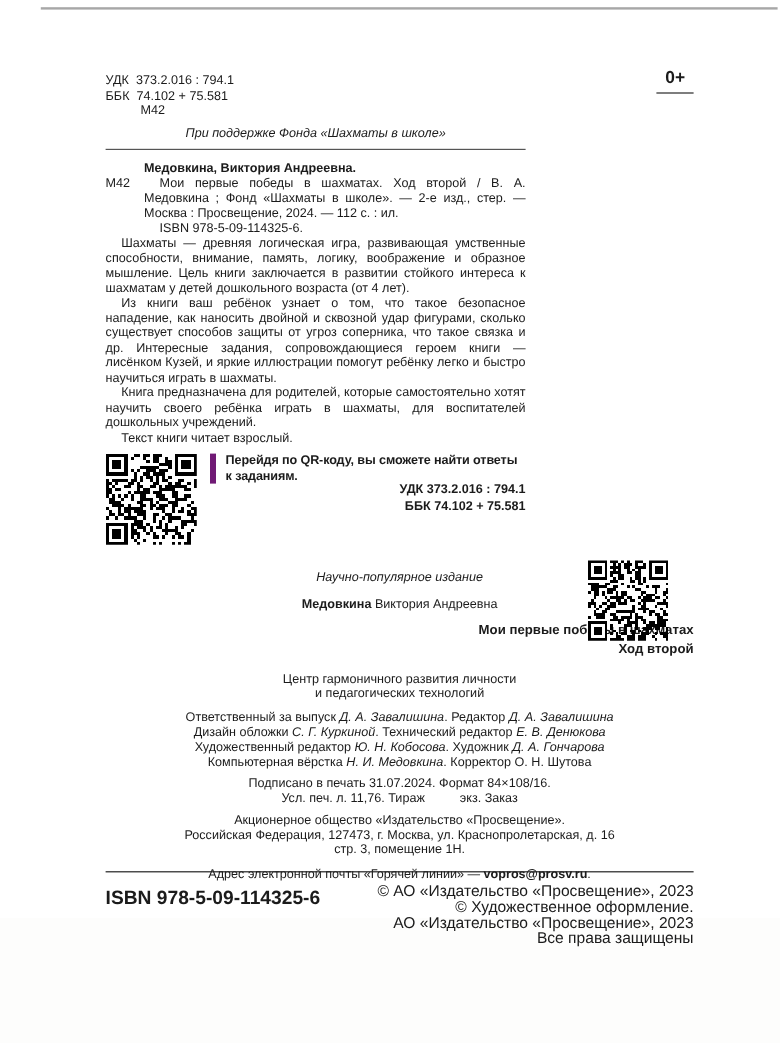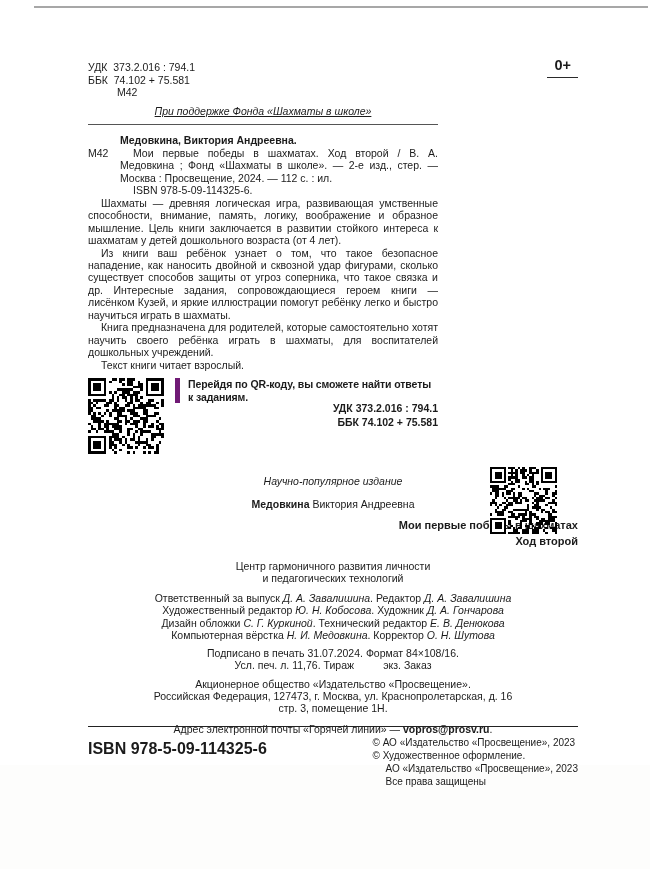--- a/index.html
+++ b/index.html
@@ -12,21 +12,21 @@
   .scan-top { position:absolute; top:6px; left:34px; width:614px; height:1.5px; background:#8a8a8a; opacity:.75; }
 
   
   .header-section { position:absolute; top:61px; left:88px; width:490px; font-size:10.5px; line-height:12.6px; }
   .m42-line { padding-left:29px; }
   .age-badge { position:absolute; top:-2px; right:0; font-weight:bold; font-size:14.5px;
                border-bottom:1.4px solid #2a2a2a; padding:0 7px 5px 7px; }
 
   
   .narrow-section { position:absolute; top:100px; left:88px; width:350px; font-size:10.5px; line-height:12.45px; }
-  .support { text-align:center; font-style:italic; margin-top:5px;text-decoration:underline; }
+  .support { text-align:center; font-style:italic; margin-top:5px; }
   .rule { border:0; border-top:1px solid #555; margin:7px 0 9px 0; }
   .bib { position:relative; padding-left:32px; }
   .bib-code { position:absolute; left:0; top:12.45px; }
   .bib-author { font-weight:bold; }
   .bib-entry { text-indent:13px; text-align:justify; }
   .bib-isbn { text-indent:13px; }
   .ann { text-align:justify; text-indent:13px; }
 
   .qr-row { display:flex; align-items:flex-start; margin-top:7px; position:relative; }
   .qr { width:76px; height:76px; flex:0 0 auto; }
@@ -45,21 +45,21 @@
   .mt5 { margin-top:5px; } .mt6 { margin-top:6px; } .mt7 { margin-top:7px; }
   .mt8 { margin-top:8px; } .mt10 { margin-top:10px; }
 
   .qr-right { position:absolute; left:490px; top:467px; width:67px; height:67px; }
 
   
   .footer-section { position:absolute; top:726px; left:88px; width:490px; }
   .footer-rule { border:0; border-top:1.3px solid #222; margin:0 0 9px 0; }
   .footer-row { display:flex; justify-content:space-between; align-items:flex-start; }
   .footer-isbn { font-weight:bold; font-size:16px; padding-top:4px; }
-  .copyright { font-size:10px; line-height:13px; text-align:left; }
+  .copyright { font-size:13px; line-height:13px; text-align:right; }
   .copyright .indent { padding-left:13px; }
 </style>
 </head>
 <body>
 
 <div class="page">
   <div class="scan-top"></div>
 
   <div class="header-section">
     <div>УДК&nbsp;&nbsp;373.2.016 : 794.1</div>
@@ -415,23 +415,23 @@
 
   <div class="imprint-section">
     <p class="edition-type">Научно-популярное издание</p>
     <p class="author-line"><span style="font-weight: bold;">Медовкина</span><span> Виктория Андреевна</span></p>
     <p class="book-title mt6">Мои первые победы в шахматах</p>
     <p class="book-title">Ход второй</p>
     <p class="mt10">Центр гармоничного развития личности</p>
     <p>и педагогических технологий</p>
     <div class="mt7">
       <p><span>Ответственный за выпуск </span><span style="font-style: italic;">Д. А. Завалишина</span><span>. Редактор </span><span style="font-style: italic;">Д. А. Завалишина</span></p>
+      <p><span>Дизайн обложки </span><span style="font-style: italic;">С. Г. Куркиной</span><span>. Технический редактор </span><span style="font-style: italic;">Е. В. Денюкова</span></p>
       <p><span>Художественный редактор </span><span style="font-style: italic;">Ю. Н. Кобосова</span><span>. Художник </span><span style="font-style: italic;">Д. А. Гончарова</span></p>
-      <p><span>Дизайн обложки </span><span style="font-style: italic;">С. Г. Куркиной</span><span>. Технический редактор </span><span style="font-style: italic;">Е. В. Денюкова</span></p>
-      <p><span>Компьютерная вёрстка </span><span style="font-style: italic;">Н. И. Медовкина</span><span>. Корректор </span><span style="font-style: italic;">О. Н. Шутова</span></p>
+      <p><span>Компьютерная вёрстка </span><span style="font-style: italic;">Н. И. Медовкина</span><span>. Корректор </span><span style="">О. Н. Шутова</span></p>
     </div>
     <p class="mt5">Подписано в печать 31.07.2024. Формат 84×108/16.</p>
     <p>Усл. печ. л. 11,76. Тираж&nbsp;&nbsp;&nbsp;&nbsp;&nbsp;&nbsp;&nbsp;&nbsp;&nbsp;&nbsp;экз. Заказ</p>
     <p class="mt6">Акционерное общество «Издательство «Просвещение».</p>
     <p>Российская Федерация, 127473, г. Москва, ул. Краснопролетарская, д. 16</p>
     <p>стр. 3, помещение 1Н.</p>
     <p class="mt8"><span>Адрес электронной почты «Горячей линии» — </span><span style="font-weight: bold;">vopros@prosv.ru</span><span>.</span></p>
   </div>
 
   <div class="qr qr-right">

